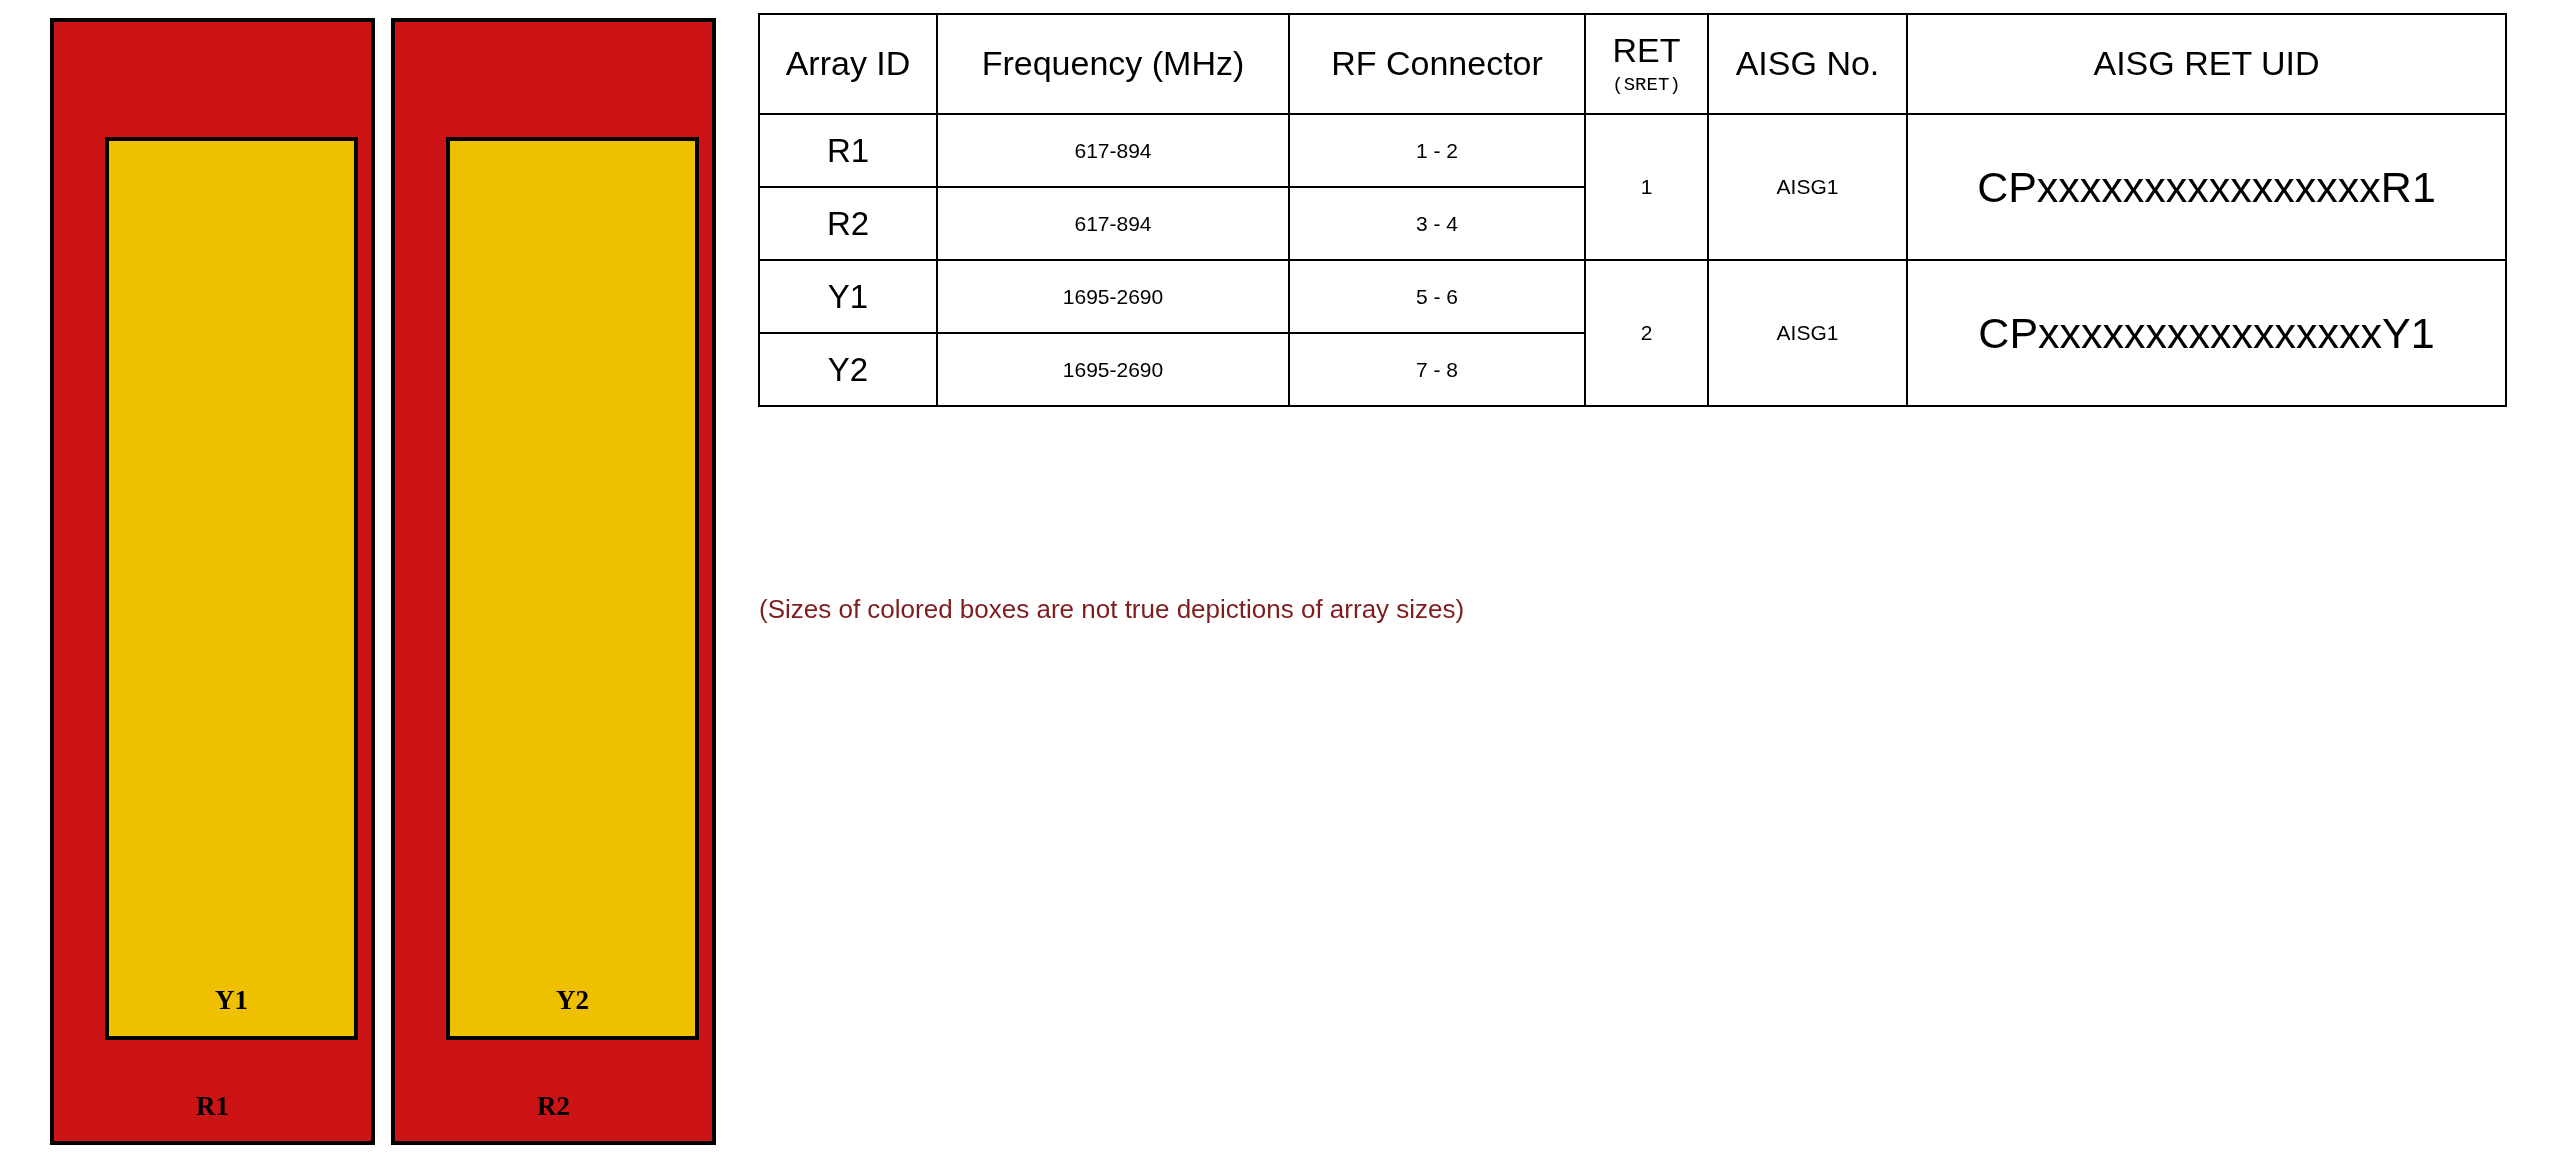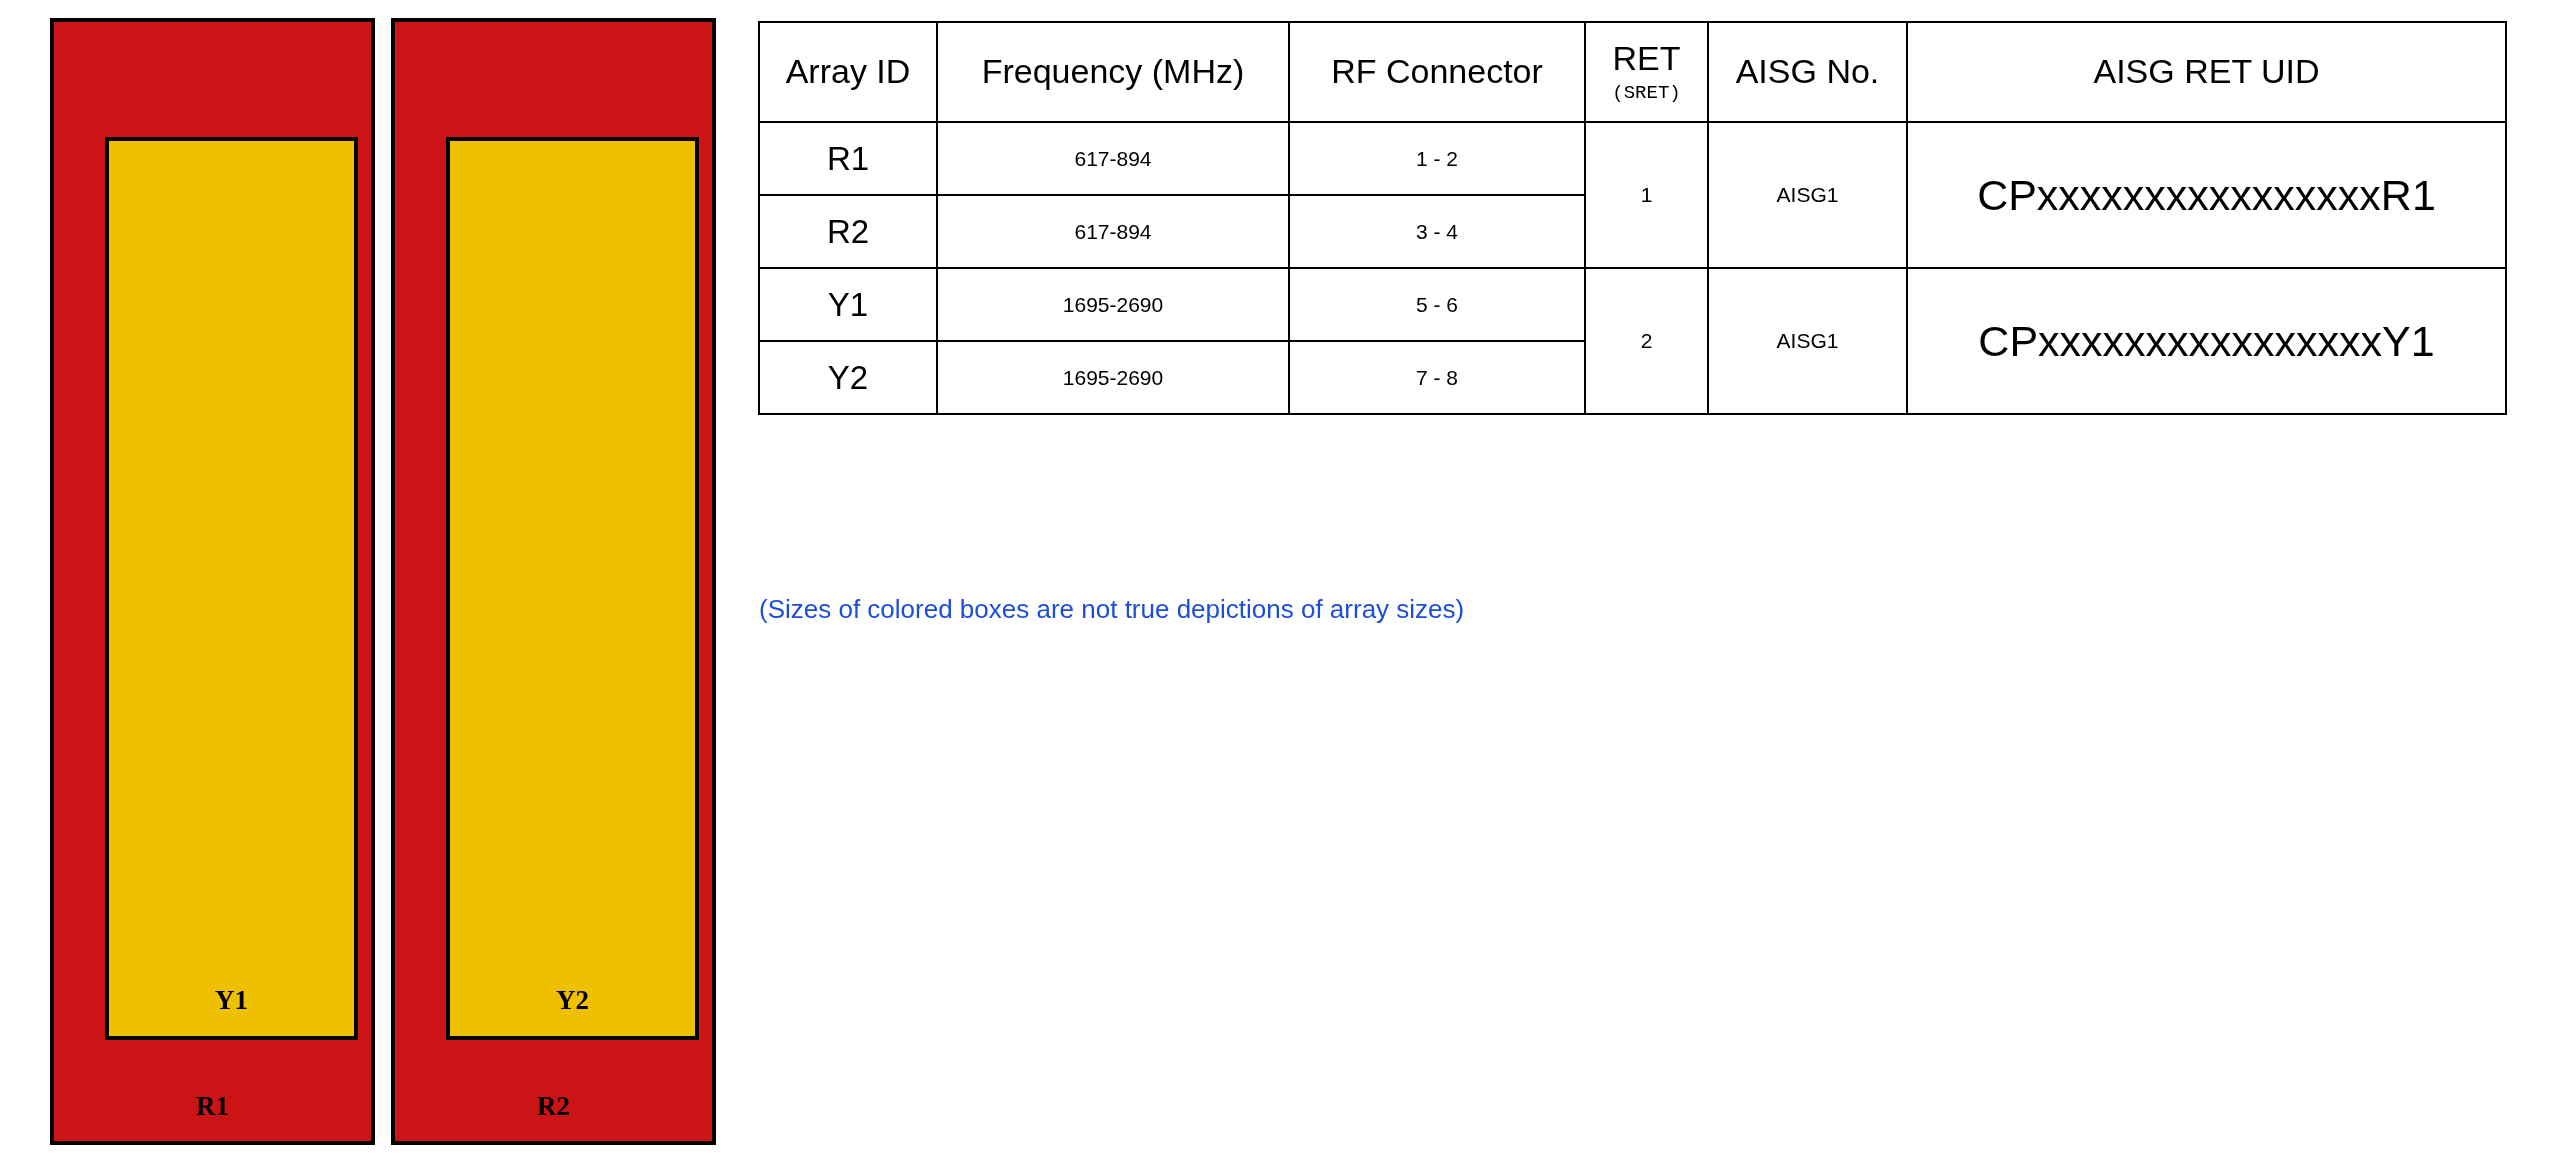--- a/index.html
+++ b/index.html
@@ -74,21 +74,20 @@
   #spec-table-wrap {
     position: absolute;
     left: 758px;
     top: 13px;
   }
   table#spec-table {
     border-collapse: collapse;
     table-layout: fixed;
     width: 1747px;
     background: #ffffff;
-    margin-top: 8px;
   }
   table#spec-table td,
   table#spec-table th {
     border: 2.9px solid #000000;
     padding: 0;
     text-align: center;
     vertical-align: middle;
     font-weight: normal;
     background: #ffffff;
     color: #000000;
@@ -142,21 +141,21 @@
   tr.group-end > td { border-bottom-width: 5.3px; }
   thead th { border-bottom-width: 5.3px; }
 
   
   #table-caption {
     position: absolute;
     left: 759px;
     top: 594px;
     font-size: 26px;
     line-height: 1.2;
-    color: #1d4ed8;
+    color: #7f1d1d;
     white-space: nowrap;
   }
 </style>
 </head>
 <body>
 
 <div id="array-diagram">
 
   <div class="array-panel panel-1" style="background:#CC1417;">
     <div class="inner-box" style="background:#EEC000;">

